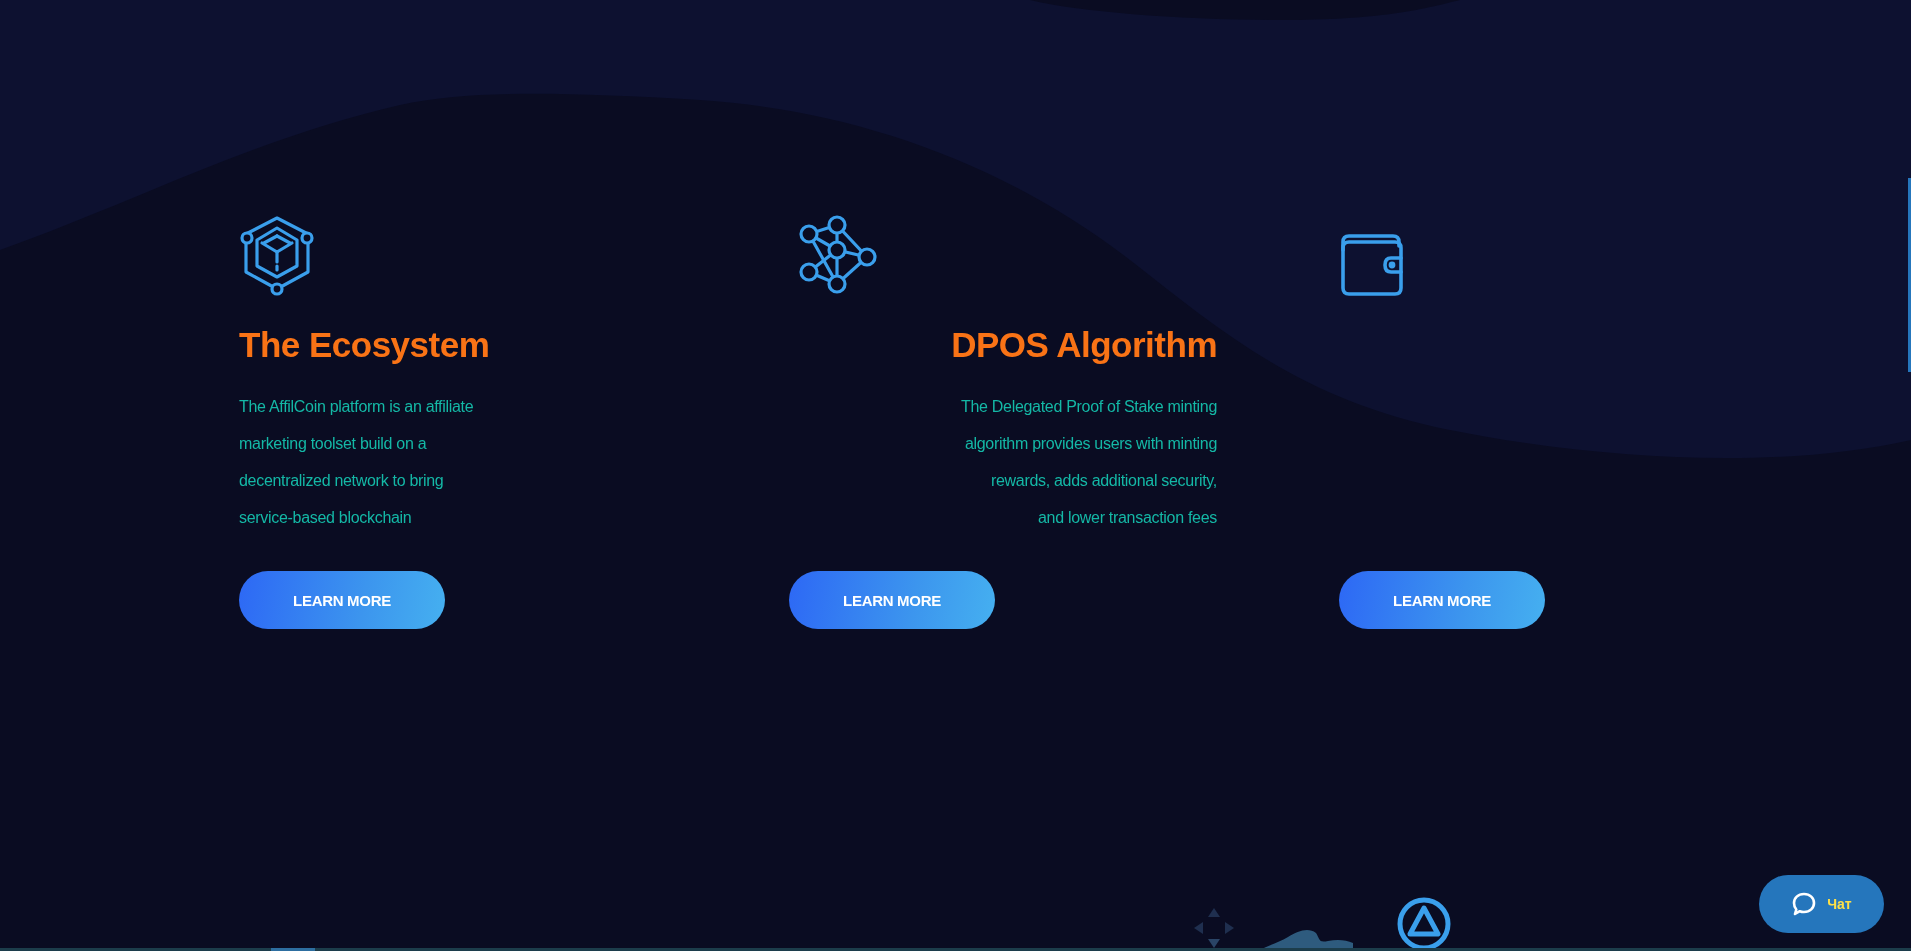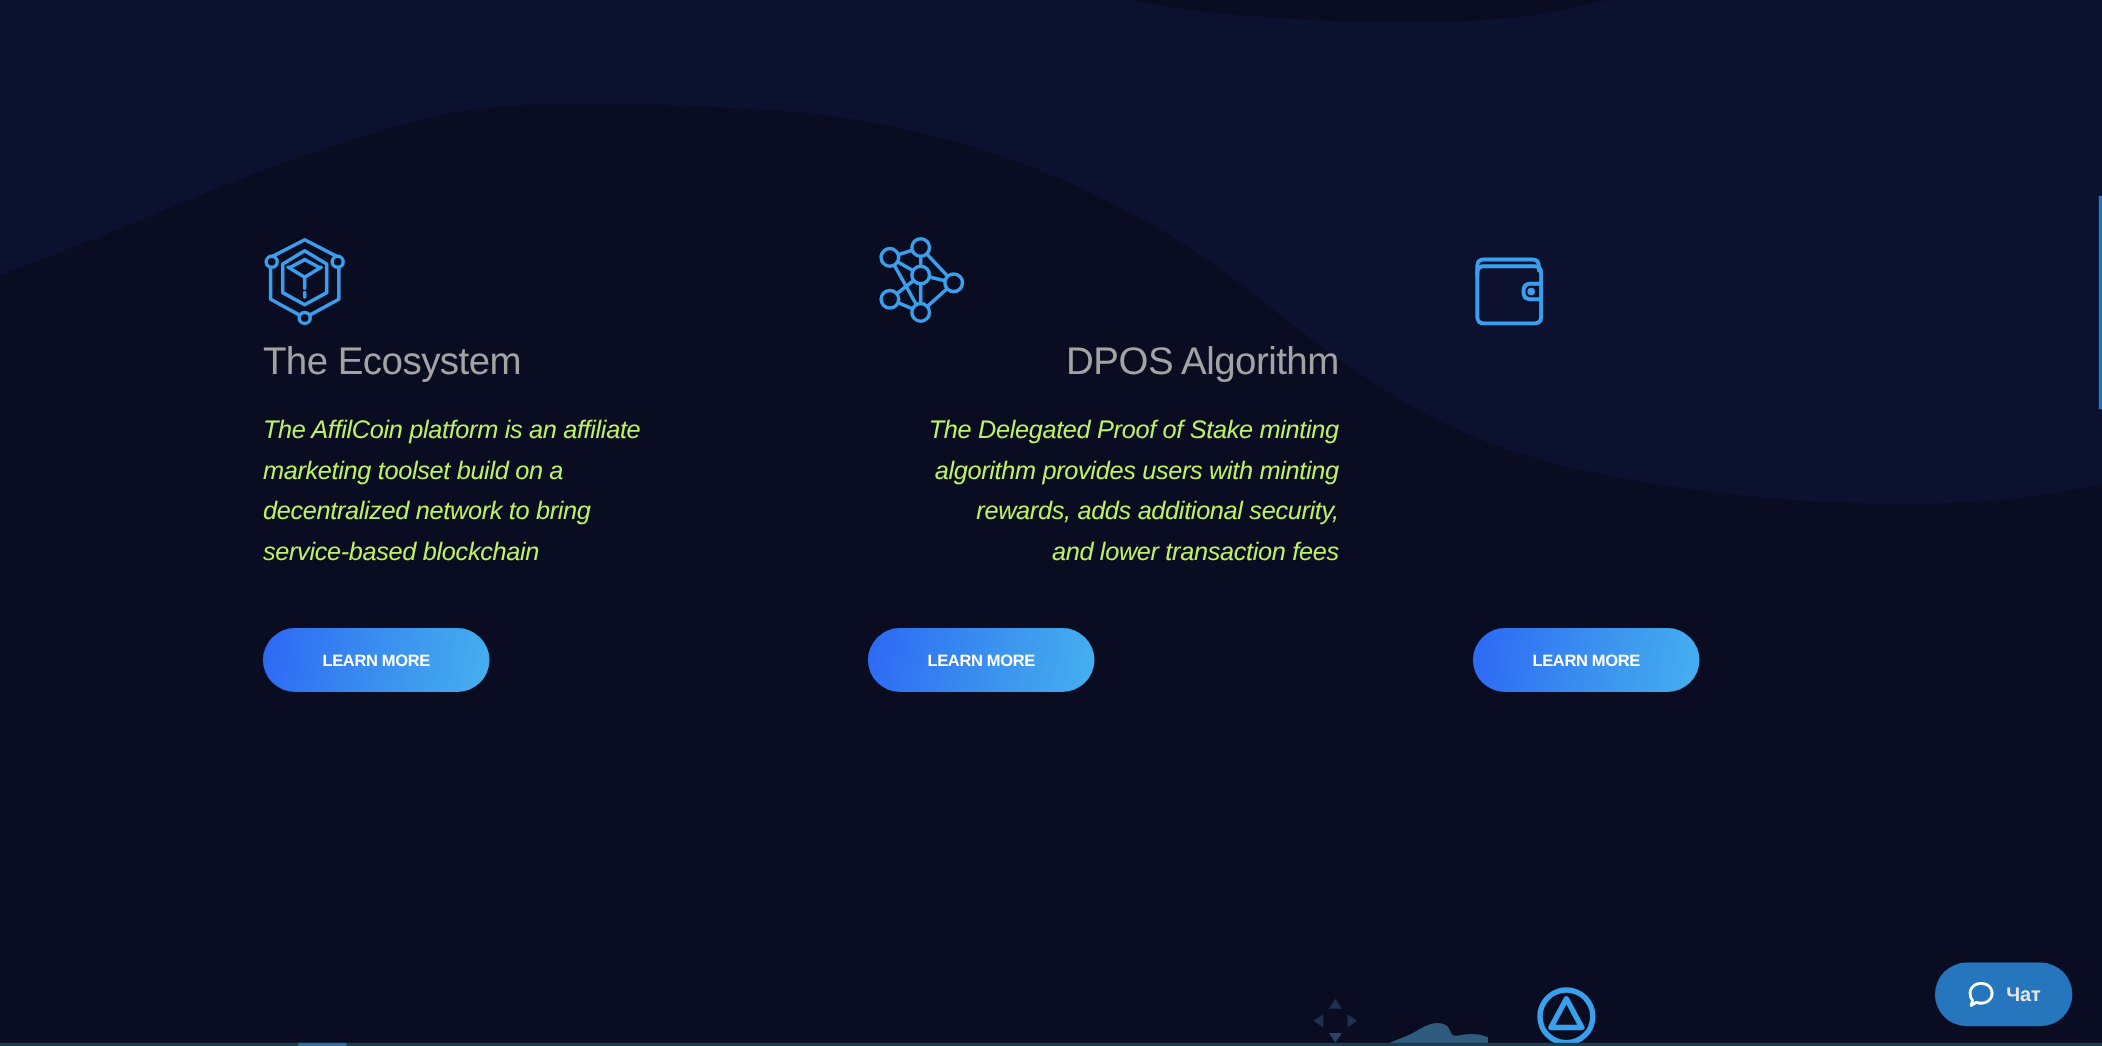--- a/index.html
+++ b/index.html
@@ -10,44 +10,43 @@
     position: relative;
     color: #fff;
   }
   .bg-svg { position: absolute; left: 0; top: 0; width: 1911px; height: 951px; z-index: 0; }
   .features {
     position: absolute; left: 0; top: 0; width: 1911px; height: 951px; z-index: 1;
   }
   .card { position: absolute; top: 212px; width: 420px; }
   .card .icon { width: 84px; height: 84px; display: block; }
   .card h2 {
-    margin-top: 10px;
-    font-size: 35px; font-weight: 400; letter-spacing: -0.5px;
-    line-height: 46px; color: #a3a3a3;
+    margin-top: 26px;
+    font-size: 35px; font-weight: 700; letter-spacing: -0.5px;
+    line-height: 46px; color: #f97316;
   }
   .card p {
     margin-top: 20px;
-    font-size: 23px; line-height: 37px; color: #bef264;
+    font-size: 16px; line-height: 37px; color: #14b8a6;
     letter-spacing: -0.3px;
-    font-style: italic;
   }
   .btn {
     position: absolute; top: 571px;
     width: 206px; height: 58px; border-radius: 29px;
     background: linear-gradient(100deg, #2d68f5 0%, #3c95ee 60%, #45b0f0 100%);
     color: #fff; font-weight: 700; font-size: 15px; letter-spacing: -0.3px;
     display: flex; align-items: center; justify-content: center;
     border: none; cursor: pointer; text-align: center;
   }
   .chat {
     position: absolute; left: 1759px; top: 875px;
     width: 125px; height: 58px; border-radius: 29px;
-    background: #2576bc; color: #e5e5e5;
+    background: #2576bc; color: #fde047;
     display: flex; align-items: center; justify-content: center; gap: 10px;
-    font-weight: 700; font-size: 18px; z-index: 3;
+    font-weight: 700; font-size: 14px; z-index: 3;
   }
   .bottom-strip {
     position: absolute; left: 0; top: 948px; width: 1911px; height: 3px;
     background: #1c3d4b; z-index: 2;
   }
   .bottom-strip .active {
     position: absolute; left: 271px; top: 0; width: 44px; height: 3px; background: #2d6ea0;
   }
   .right-edge {
     position: absolute; left: 1908px; top: 178px; width: 3px; height: 194px; background: #2576bc; z-index: 2;

